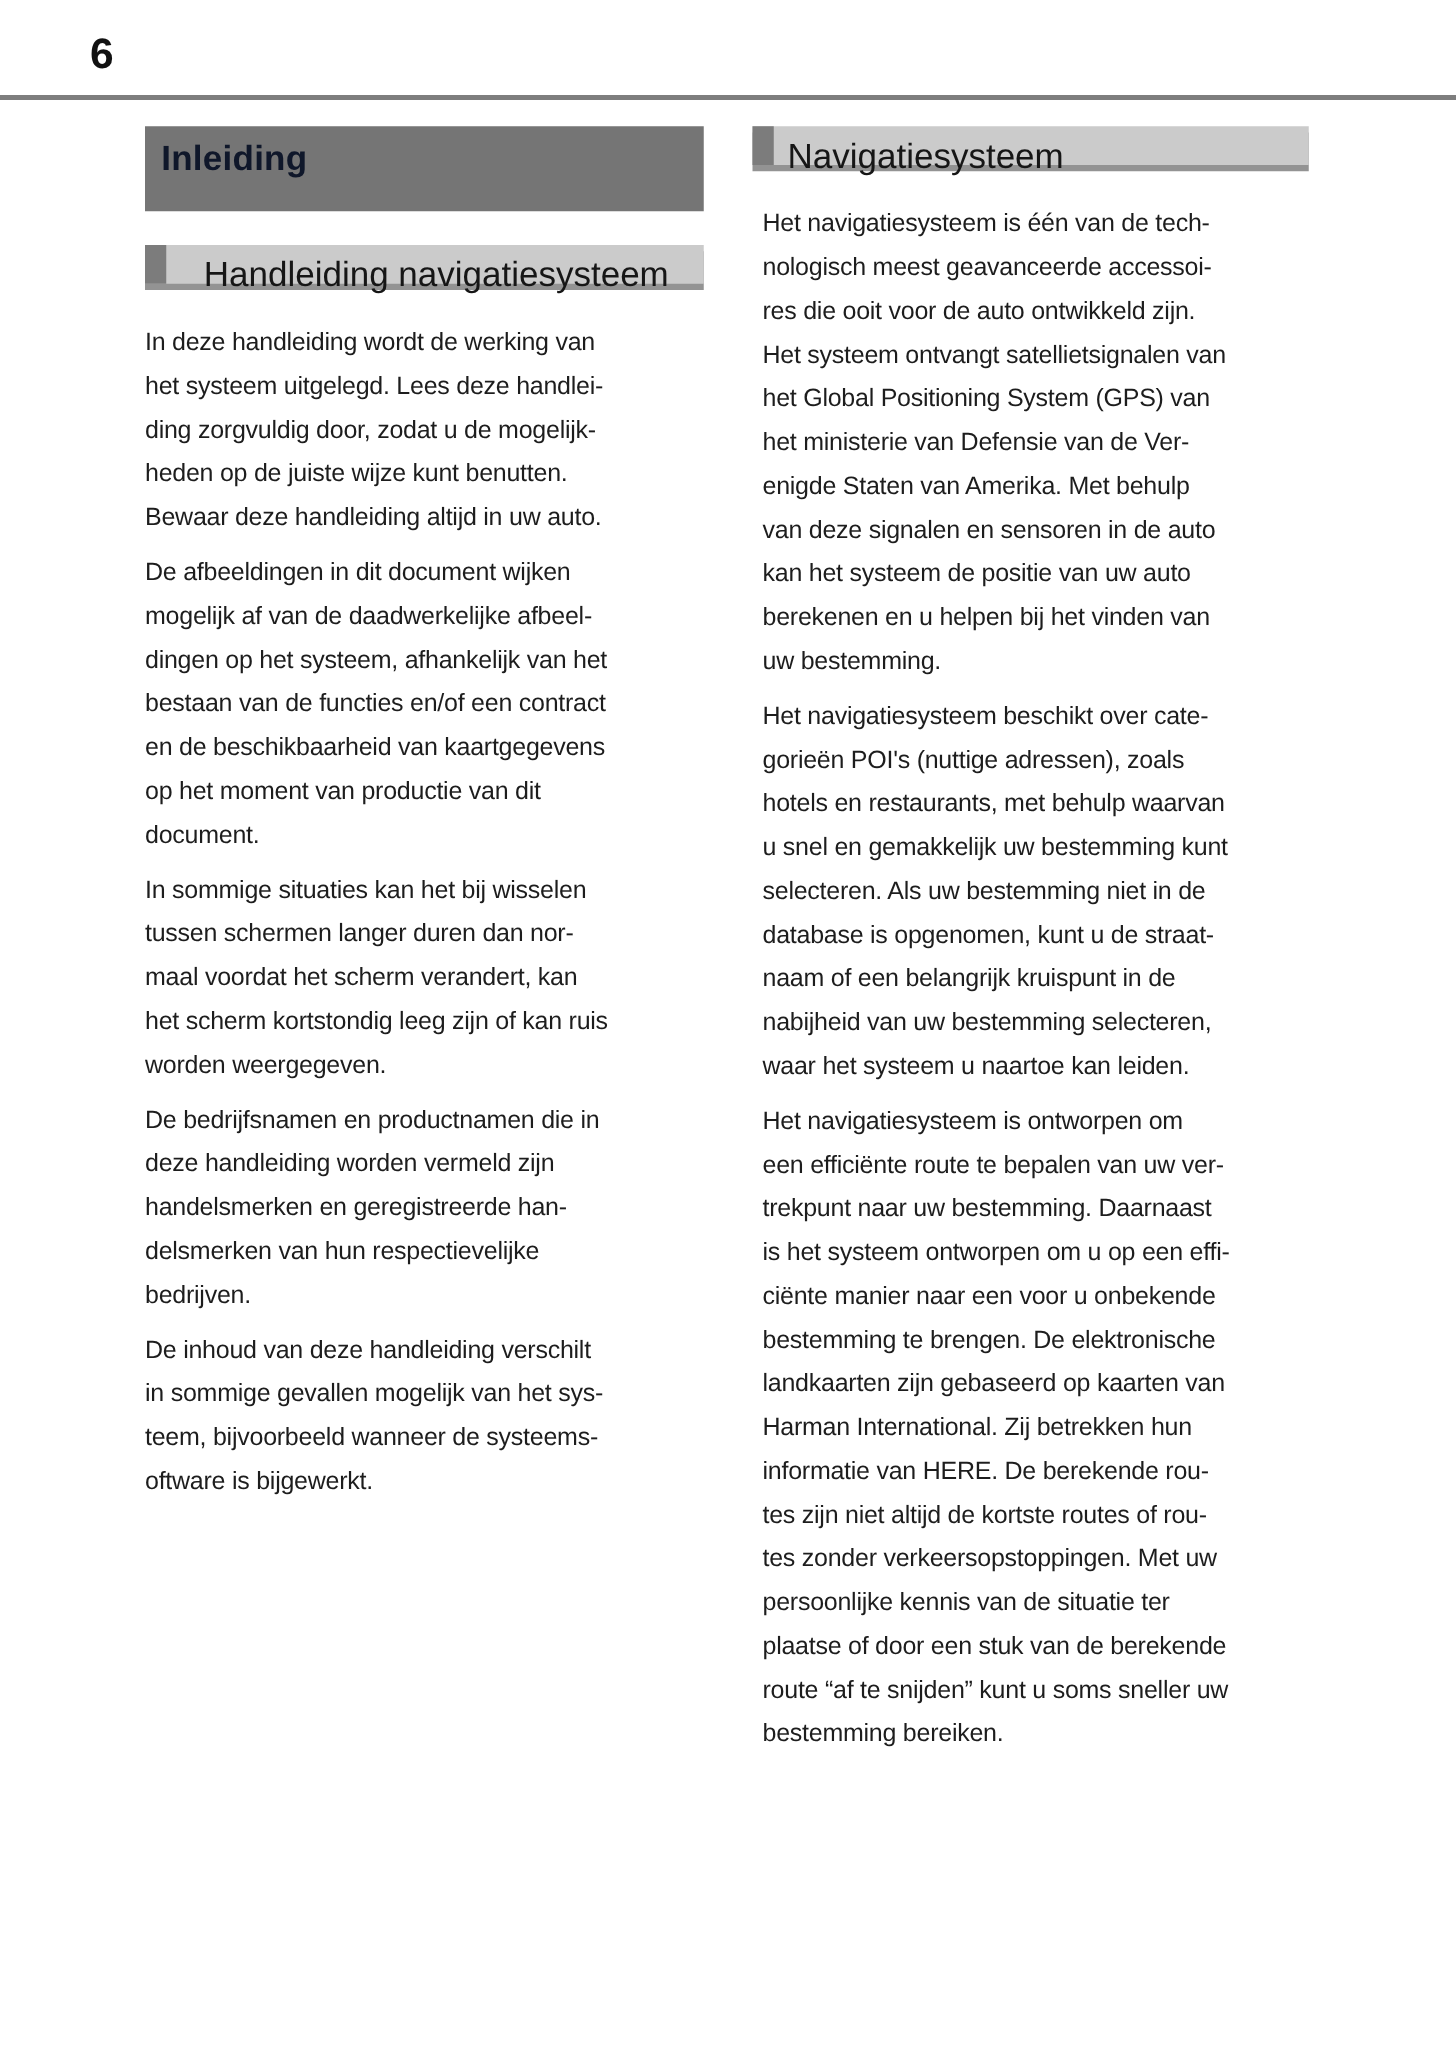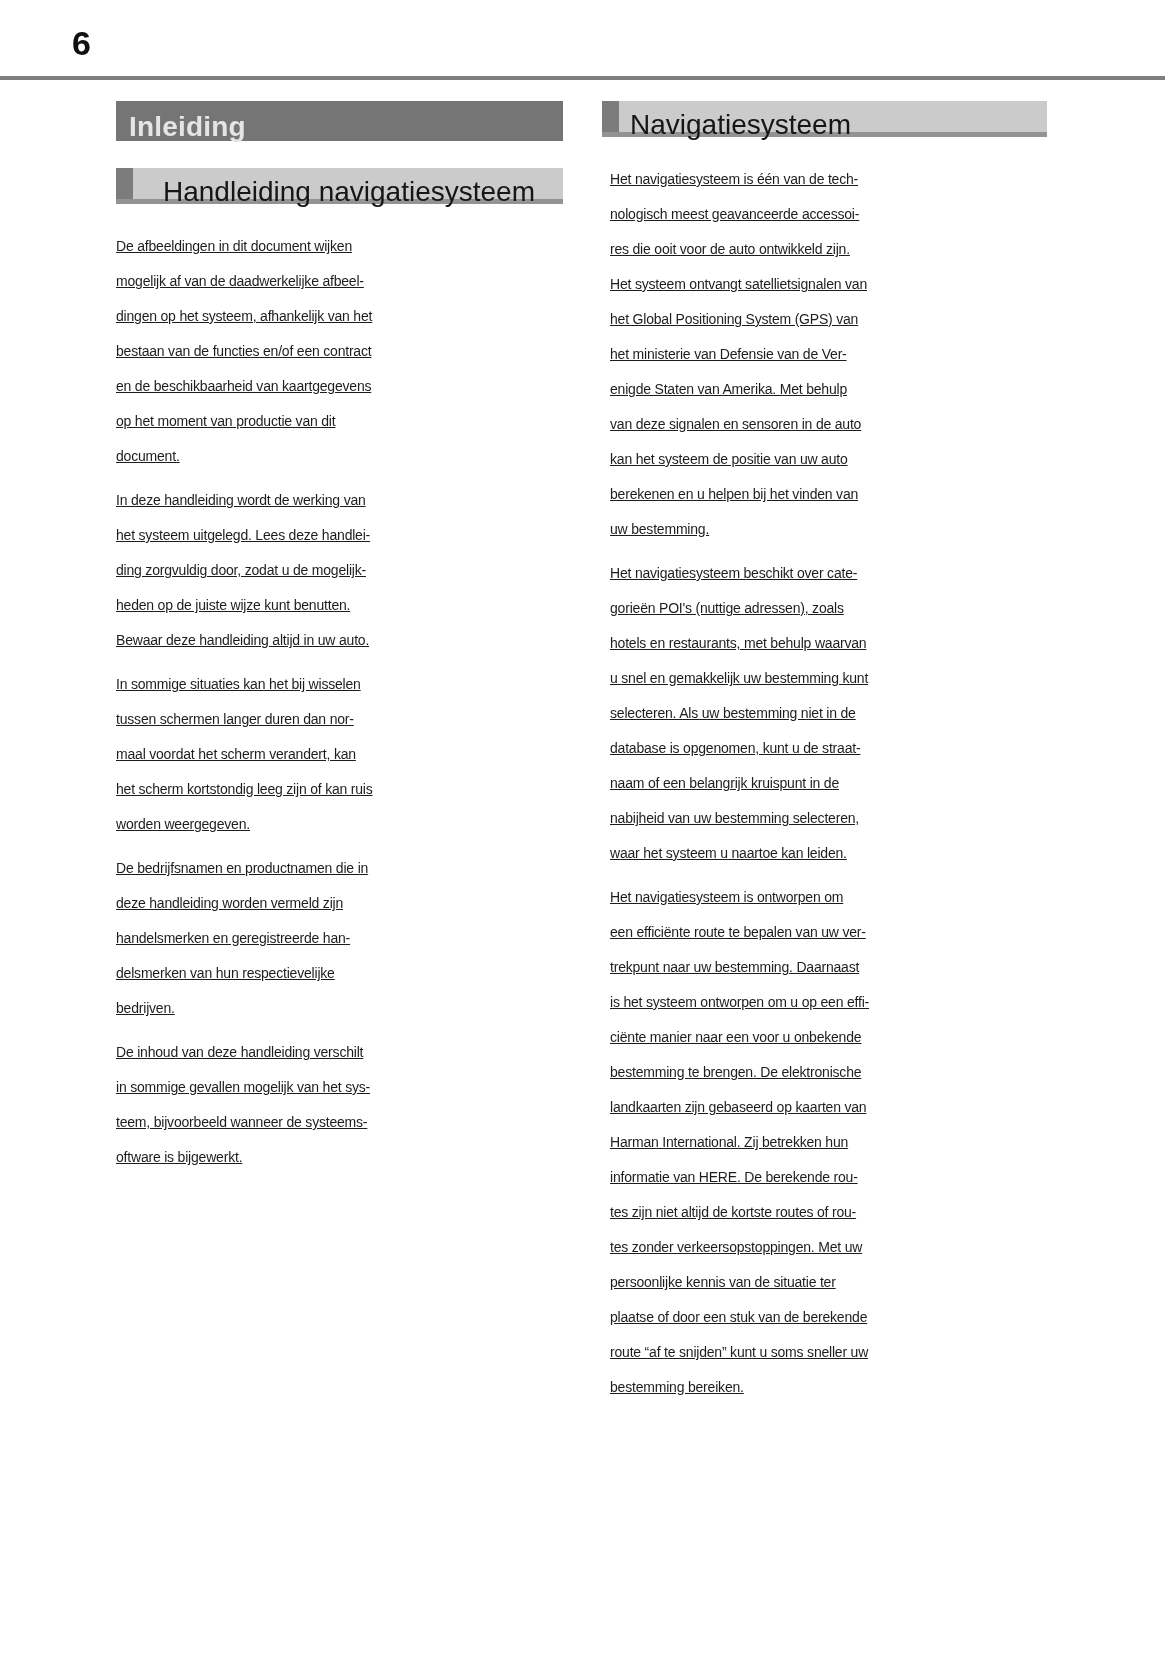--- a/index.html
+++ b/index.html
@@ -25,70 +25,69 @@
     font-size:34px;font-weight:bold;color:#111;
   }
   .top-rule{
     position:absolute;left:0;top:76px;width:1165px;height:4px;
     background:var(--rule-gray);
   }
   .col{position:absolute;top:101px;}
   .col-left{left:116px;width:447px;}
   .col-right{left:602px;width:445px;}
   .chapter-bar{
-    height:40px;line-height:52px;
+    height:68px;line-height:52px;
     background:var(--chapter-bar-bg);
-    color:#e5e5e5;font-size:28px;font-weight:bold;
+    color:#0f172a;font-size:28px;font-weight:bold;
     padding-left:13px;box-sizing:border-box;
     letter-spacing:0.2px;
   }
   .section-bar{
     height:31px;line-height:47px;
     background:var(--section-bar-bg);
     border-left:17px solid var(--accent-gray);
     box-shadow:0 5px 0 var(--shadow-gray);
     color:#161616;font-size:28px;font-weight:400;
     padding-left:11px;box-sizing:border-box;
   }
   .col-left .section-bar{margin-top:27px;padding-left:30px;}
   .text-block{margin-top:30px;}
   .text-block p{
     margin:0 0 9px 0;
-    font-size:14px;line-height:35px;
+    font-size:20px;line-height:35px;
     letter-spacing:-0.2px;
     white-space:pre-line;
     color:var(--text-color);
-    text-decoration:underline;
   }
   .col-right .text-block p{margin-left:8px;}
 </style>
 </head>
 <body>
 
 <div class="page">
 
   <div class="page-number">6</div>
   <div class="top-rule"></div>
 
   <div class="col col-left">
     <div class="chapter-bar">Inleiding</div>
     <div class="section-bar">Handleiding navigatiesysteem</div>
     <div class="text-block">
+      <p>In deze handleiding wordt de werking van
+het systeem uitgelegd. Lees deze handlei-
+ding zorgvuldig door, zodat u de mogelijk-
+heden op de juiste wijze kunt benutten.
+Bewaar deze handleiding altijd in uw auto.</p>
       <p>De afbeeldingen in dit document wijken
 mogelijk af van de daadwerkelijke afbeel-
 dingen op het systeem, afhankelijk van het
 bestaan van de functies en/of een contract
 en de beschikbaarheid van kaartgegevens
 op het moment van productie van dit
 document.</p>
-      <p>In deze handleiding wordt de werking van
-het systeem uitgelegd. Lees deze handlei-
-ding zorgvuldig door, zodat u de mogelijk-
-heden op de juiste wijze kunt benutten.
-Bewaar deze handleiding altijd in uw auto.</p>
       <p>In sommige situaties kan het bij wisselen
 tussen schermen langer duren dan nor-
 maal voordat het scherm verandert, kan
 het scherm kortstondig leeg zijn of kan ruis
 worden weergegeven.</p>
       <p>De bedrijfsnamen en productnamen die in
 deze handleiding worden vermeld zijn
 handelsmerken en geregistreerde han-
 delsmerken van hun respectievelijke
 bedrijven.</p>

